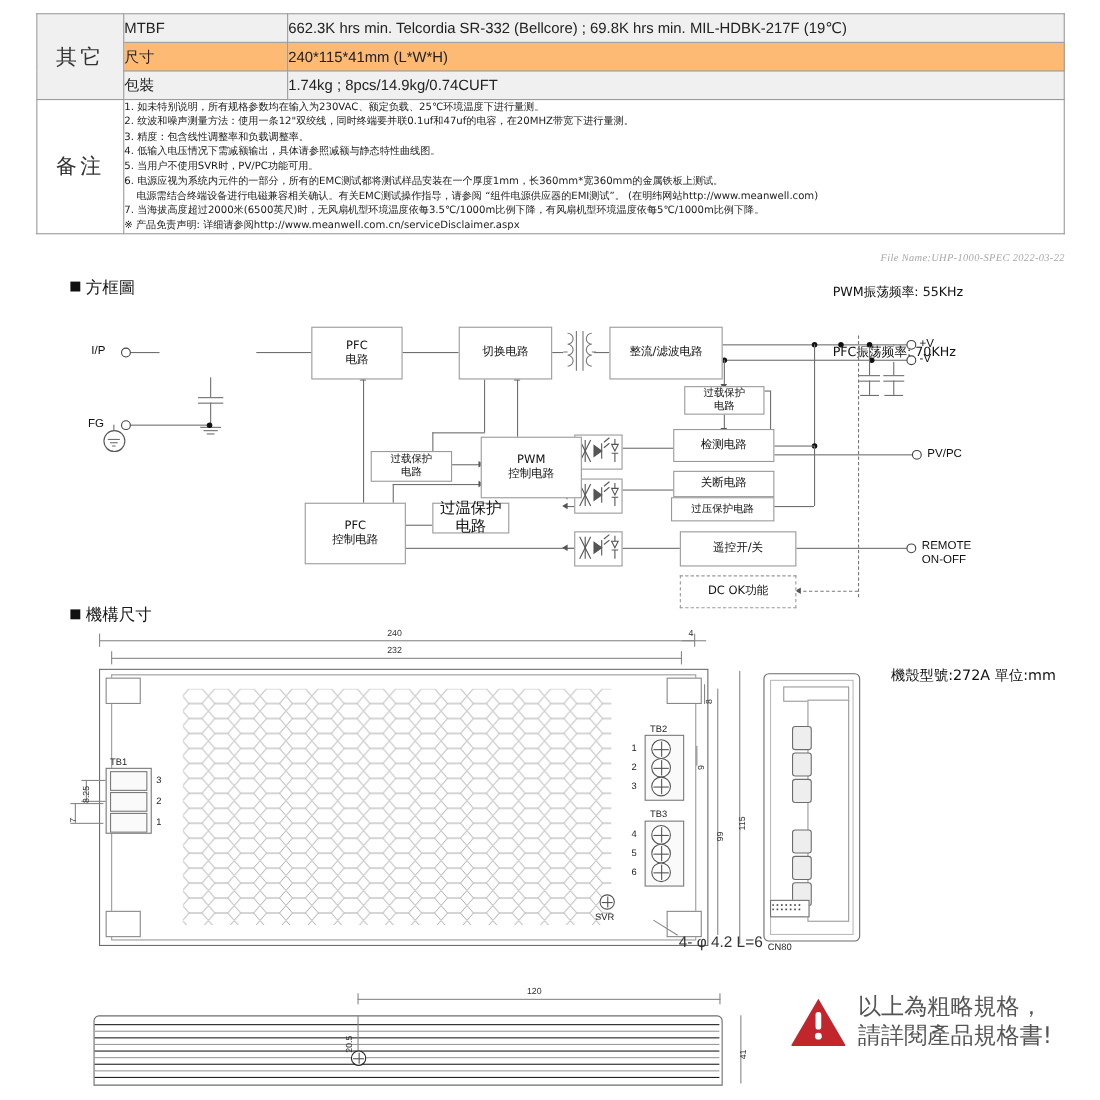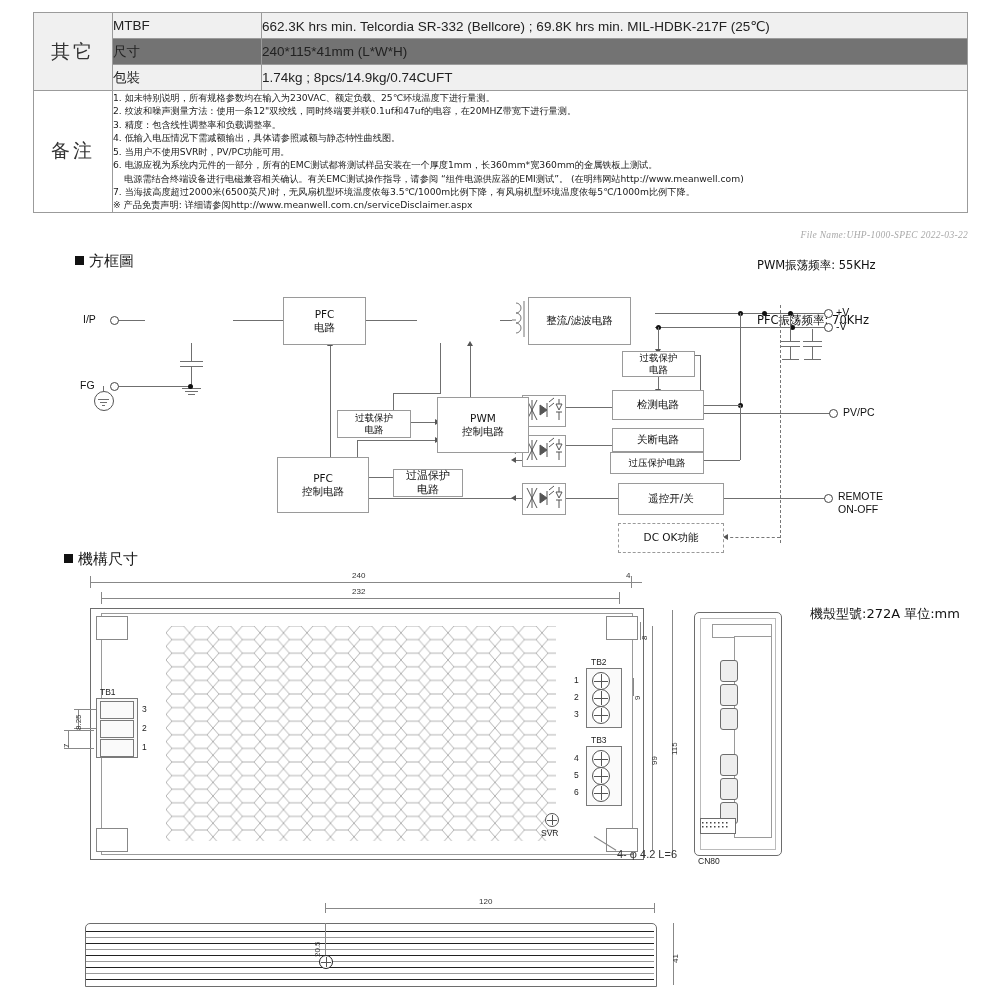--- a/index.html
+++ b/index.html
@@ -10,31 +10,31 @@
   }
   .page{position:relative;width:1000px;height:1000px;}
 
   
   .spec-table{position:absolute;left:33px;top:12px;width:935px;border:1px solid #8d8d8d;border-collapse:collapse;}
   .spec-table td{border:1px solid #9b9b9b;padding:0;vertical-align:middle;}
   .lbl-cell{width:78px;text-align:center;font-size:19px;font-family:"DejaVu Sans",sans-serif;color:#333;letter-spacing:3px;}
   .k-cell{width:148px;font-size:13.5px;padding:4px 0 4px 8px;color:#222;}
   .v-cell{font-size:13.5px;padding:4px 0 4px 8px;color:#222;}
   .row-mtbf td{height:25px;background:#f0f0f0;}
-  .row-dim td{height:25px;background:#737373;}
+  .row-dim td{height:25px;background:#fdba74;}
   .row-pack td{height:25px;background:#f0f0f0;}
   .notes-cell{padding:5px 6px 5px 8px;font-size:9.2px;line-height:1.46;color:#1a1a1a;font-family:"DejaVu Sans",sans-serif;background:#fff;}
   .notes-cell div{white-space:nowrap;}
   .note-indent{padding-left:11px;}
   .filename{position:absolute;right:32px;top:230px;font-size:9.5px;font-style:italic;color:#a8a8a8;font-family:"Liberation Serif",serif;letter-spacing:.3px;}
 
   
   .sec-head{position:absolute;font-size:15px;color:#1a1a1a;font-family:"DejaVu Sans",sans-serif;white-space:nowrap;}
   .sec-head .sq{display:inline-block;width:9px;height:9px;background:#111;margin-right:5px;vertical-align:1px;}
-  #head-block{left:75px;top:252px;}
+  #head-block{left:64px;top:252px;}
   #head-mech{left:64px;top:550px;}
 
   
   .bd{position:absolute;left:0;top:245px;width:1000px;height:300px;}
   .freq{position:absolute;font-size:11.5px;color:#111;white-space:nowrap;font-family:"DejaVu Sans",sans-serif;}
   #freq1{left:757px;top:258px;}
   #freq2{left:757px;top:274px;margin-top:39px;}
 
   .bx{position:absolute;border:1px solid #9a9a9a;background:#fff;
       display:flex;align-items:center;justify-content:center;text-align:center;
@@ -81,21 +81,21 @@
 </head>
 <body>
 
 <div class="page">
 
   <table class="spec-table">
     <tbody>
         <tr class="row-mtbf">
       <td class="lbl-cell" rowspan="3">其它</td>
       <td class="k-cell">MTBF</td>
-      <td class="v-cell">662.3K hrs min.     Telcordia SR-332 (Bellcore) ; 69.8K hrs min.     MIL-HDBK-217F (25℃)</td>
+      <td class="v-cell">662.3K hrs min.     Telcordia SR-332 (Bellcore) ; 69.8K hrs min.     MIL-HDBK-217F (19℃)</td>
     </tr>
     <tr class="row-dim">
       <td class="k-cell">尺寸</td>
       <td class="v-cell">240*115*41mm (L*W*H)</td>
     </tr>
     <tr class="row-pack">
       <td class="k-cell">包裝</td>
       <td class="v-cell">1.74kg ; 8pcs/14.9kg/0.74CUFT</td>
     </tr>
     <tr>
@@ -314,37 +314,38 @@
           <path d="M33 8 l6 0 -3 6z" fill="none"></path>
             <line x1="33" y1="16" x2="39" y2="16"></line>
           <line x1="36" y1="3" x2="36" y2="8"></line>
             <line x1="36" y1="16" x2="36" y2="24"></line>
         </g>
       </svg>
     </div>
 
     <div class="bx" style="left:283px;top:52px;width:81px;height:46px;white-space:pre-line;">PFC
 电路</div>
-    <div class="bx" style="left:528px;top:52px;width:101px;height:46px;">整流/滤波电路</div>
+    <div class="bx" style="left:417px;top:52px;width:83px;height:46px;">切换电路</div>
+    <div class="bx" style="left:554px;top:52px;width:101px;height:46px;">整流/滤波电路</div>
 
     <div class="bx" style="left:622px;top:106px;width:71px;height:24px;white-space:pre-line;font-size:9.5px;">过载保护
 电路</div>
     <div class="bx" style="left:612px;top:145px;width:90px;height:28px;">检测电路</div>
     <div class="bx" style="left:612px;top:183px;width:90px;height:22px;">关断电路</div>
     <div class="bx" style="left:610px;top:207px;width:92px;height:20px;font-size:9.5px;">过压保护电路</div>
     <div class="bx" style="left:618px;top:238px;width:104px;height:30px;">遥控开/关</div>
     <div class="bx dash" style="left:618px;top:278px;width:104px;height:28px;">DC OK功能</div>
 
     <div class="bx" style="left:337px;top:165px;width:72px;height:26px;white-space:pre-line;font-size:9.5px;">过载保护
 电路</div>
     <div class="bx" style="left:437px;top:152px;width:90px;height:54px;white-space:pre-line;">PWM
 控制电路</div>
     <div class="bx" style="left:277px;top:212px;width:90px;height:54px;white-space:pre-line;">PFC
 控制电路</div>
-    <div class="bx" style="left:393px;top:224px;width:68px;height:26px;white-space:pre-line;font-size:11px;">过温保护
+    <div class="bx" style="left:393px;top:212px;width:68px;height:26px;white-space:pre-line;font-size:14px;">过温保护
 电路</div>
 
     <div class="port" style="left:110px;top:71px;"></div>
     <div class="term" style="left:83px;top:68px;">I/P</div>
     <div class="port" style="left:110px;top:137px;"></div>
     <div class="term" style="left:80px;top:134px;">FG</div>
 
     <div class="port" style="left:824px;top:64px;"></div>
     <div class="term" style="left:836px;top:61px;">+V</div>
     <div class="port" style="left:824px;top:78px;"></div>
@@ -439,21 +440,21 @@
     <div class="dimline" style="left:640px;top:62px;width:1px;height:18px;background:#888;"></div>
     <div class="dimtxt rot" style="left:640px;top:80px;">8</div>
     <div class="dimline" style="left:633px;top:118px;width:1px;height:18px;background:#888;"></div>
     <div class="dimtxt rot" style="left:633px;top:140px;">9</div>
     <div class="dimline" style="left:652px;top:66px;width:1px;height:224px;background:#888;"></div>
     <div class="dimtxt rot" style="left:650px;top:205px;">99</div>
     <div class="dimline" style="left:672px;top:50px;width:1px;height:248px;background:#888;"></div>
     <div class="dimtxt rot" style="left:670px;top:195px;">115</div>
 
     <div class="dimline" style="left:594px;top:276px;width:26px;height:1px;background:#888;transform:rotate(32deg);transform-origin:left center;"></div>
-    <div class="dimtxt" style="left:617px;top:288px;font-size:11px;">4- φ 4.2 L=6</div>
+    <div class="dimtxt" style="left:617px;top:288px;font-size:14px;">4- φ 4.2 L=6</div>
 
     <div class="shell" style="left:694px;top:52px;width:86px;height:242px;border-radius:5px;"></div>
     <div class="shell" style="left:700px;top:58px;width:74px;height:230px;border-color:#bbb;"></div>
     <div class="shell" style="left:712px;top:64px;width:58px;height:12px;border-color:#9a9a9a;"></div>
     <div class="shell" style="left:734px;top:76px;width:36px;height:200px;border-color:#9a9a9a;"></div>
 
     <div class="shell" style="left:720px;top:100px;width:16px;height:20px;border-radius:3px;background:#eee;"></div>
     <div class="shell" style="left:720px;top:124px;width:16px;height:20px;border-radius:3px;background:#eee;"></div>
     <div class="shell" style="left:720px;top:148px;width:16px;height:20px;border-radius:3px;background:#eee;"></div>
     <div class="shell" style="left:720px;top:194px;width:16px;height:20px;border-radius:3px;background:#eee;"></div>
@@ -503,14 +504,25 @@
     </div>
 
     <div class="dimline" style="left:240px;top:28px;width:1px;height:38px;background:#888;"></div>
     <div class="dimtxt rot" style="left:228px;top:62px;">20.5</div>
     <div class="screw" style="left:234px;top:60px;width:12px;height:12px;border:1.2px solid #222;"></div>
 
     <div class="dimline" style="left:588px;top:28px;width:1px;height:62px;background:#888;"></div>
     <div class="dimtxt rot" style="left:586px;top:68px;">41</div>
   </div>
 
+  <div class="warn">
+    <svg width="52" height="46" viewBox="0 0 52 46">
+      <path d="M26 2 L50 43 Q51.5 45 49 45 L3 45 Q0.5 45 2 43 Z" fill="#c1262d"></path>
+      <rect x="23.4" y="14" width="5.2" height="16" rx="2.4" fill="#fff"></rect>
+      <circle cx="26" cy="36" r="3.1" fill="#fff"></circle>
+    </svg>
+    <div>
+      <div class="warn-txt">以上為粗略規格，</div>
+      <div class="warn-txt">請詳閱產品規格書!</div>
+    </div>
+  </div>
 
 </div>
 
 </body></html>

